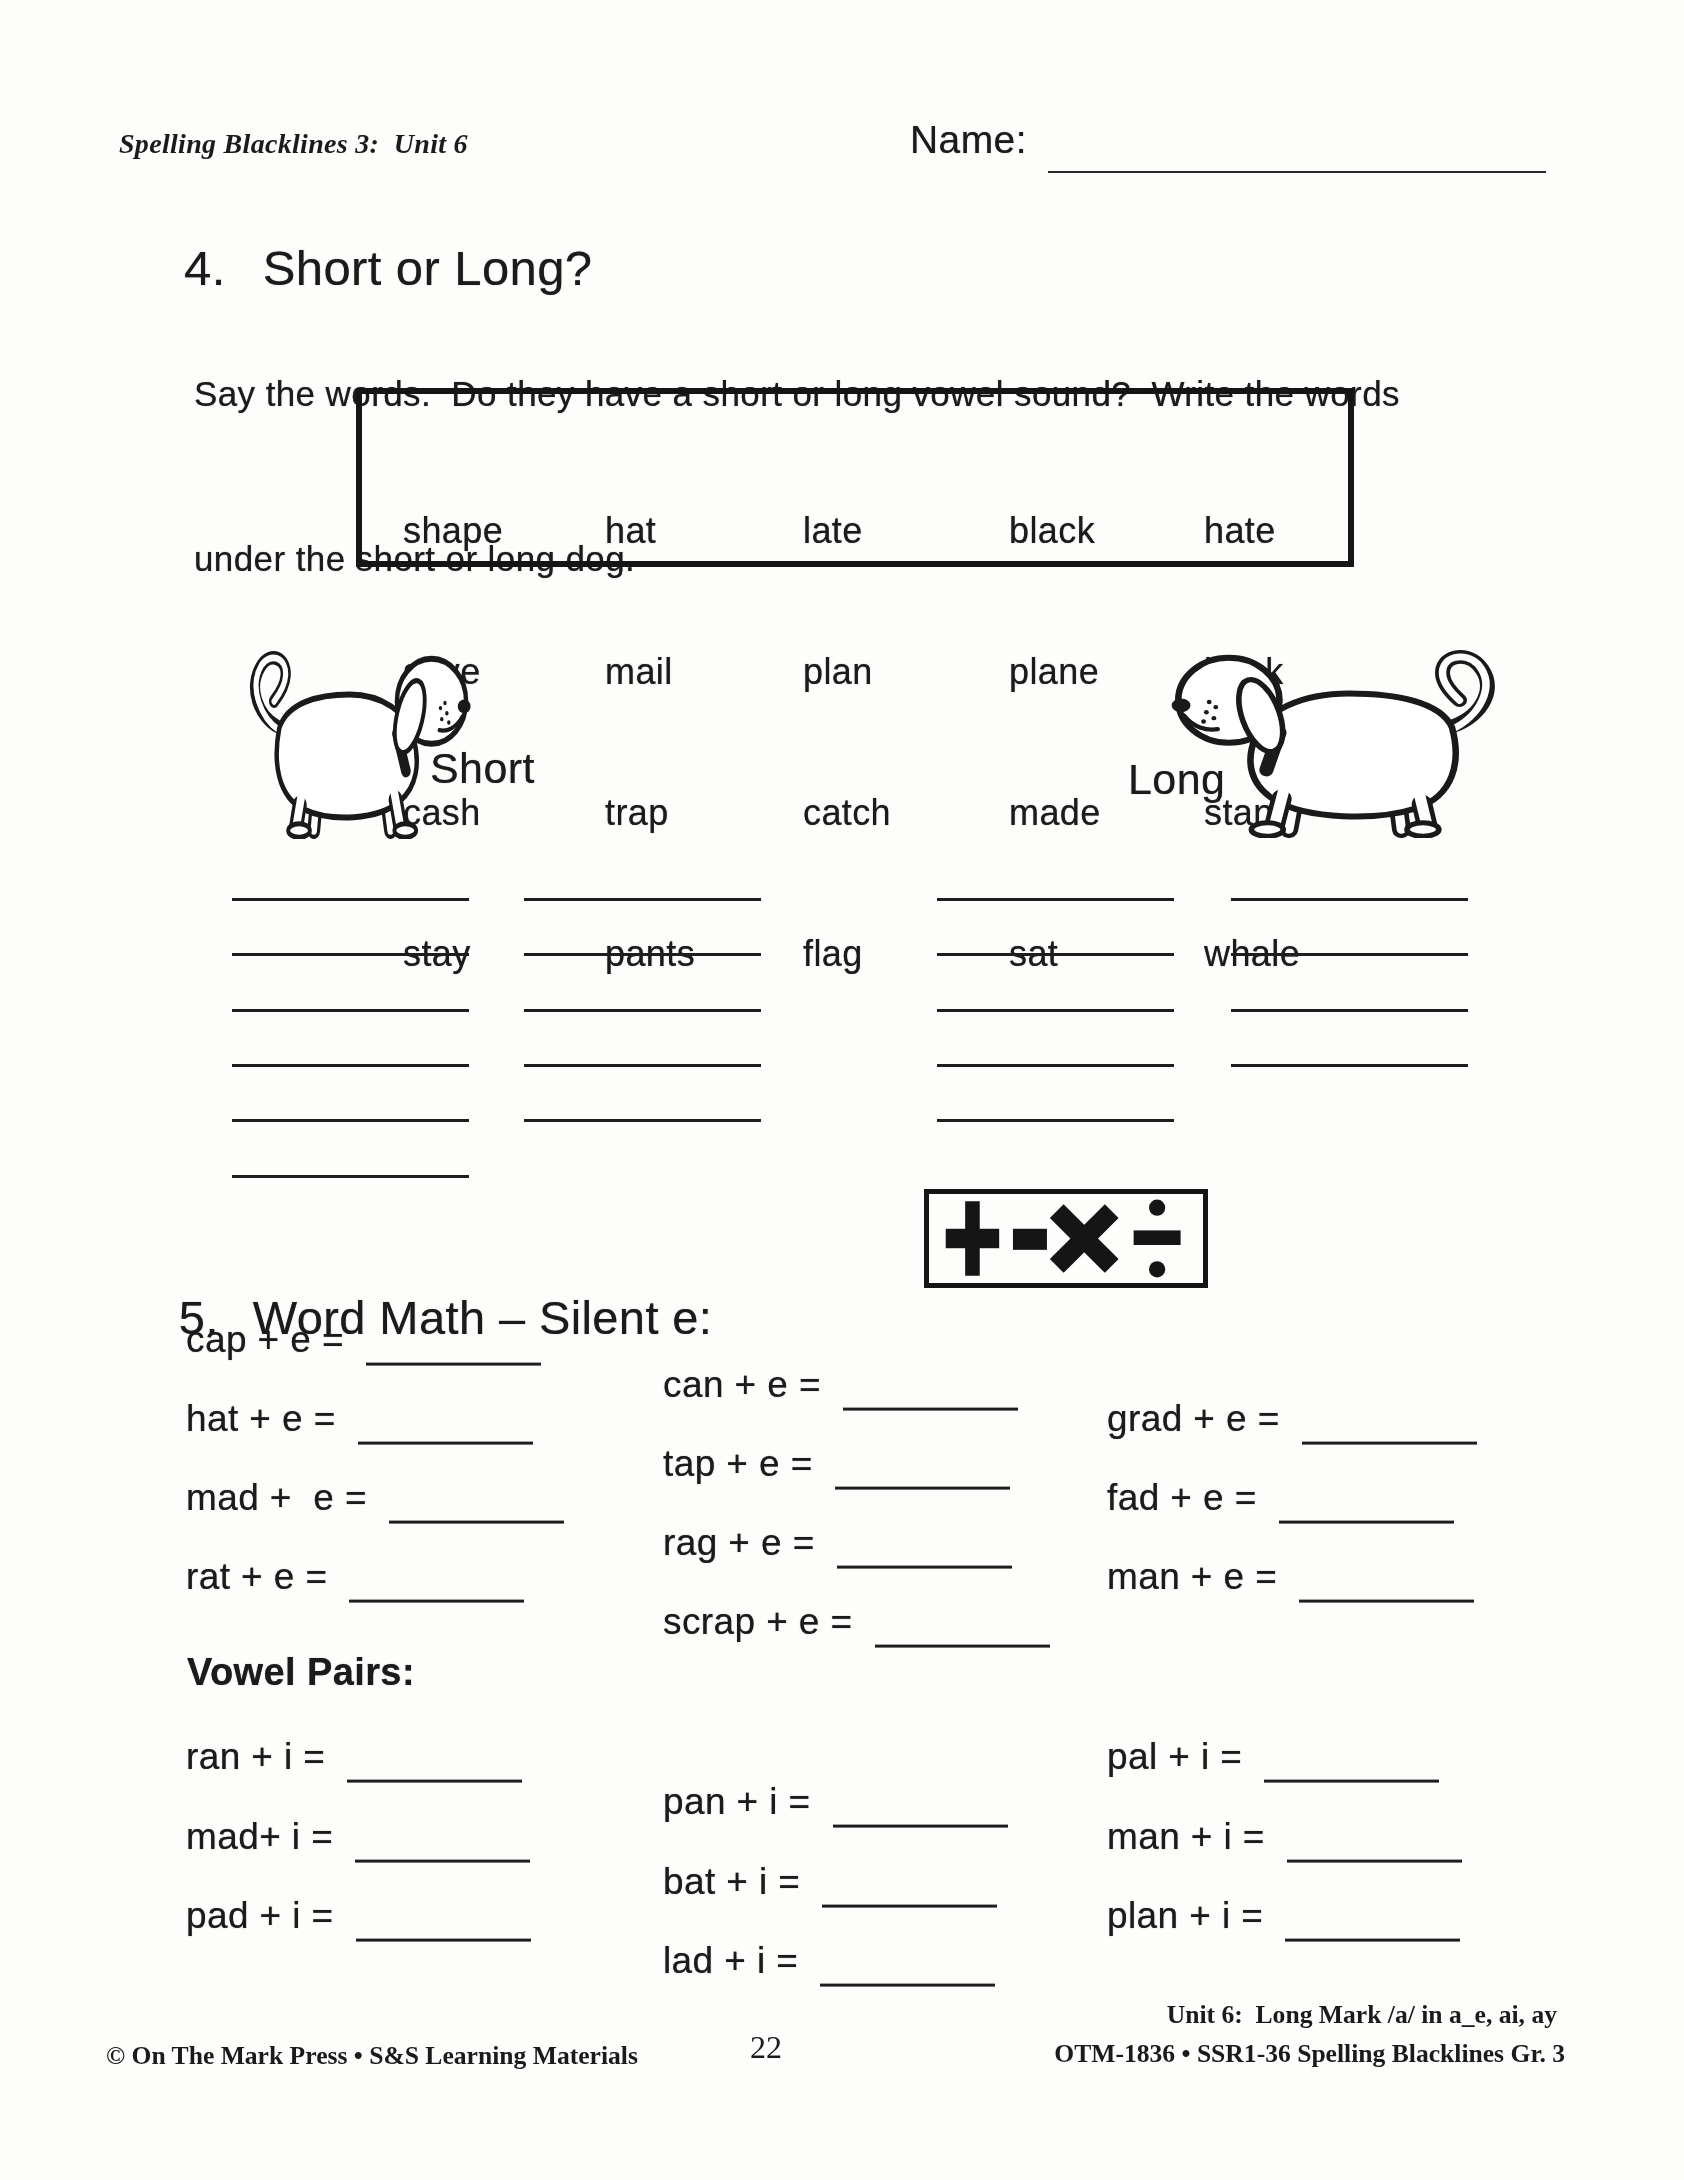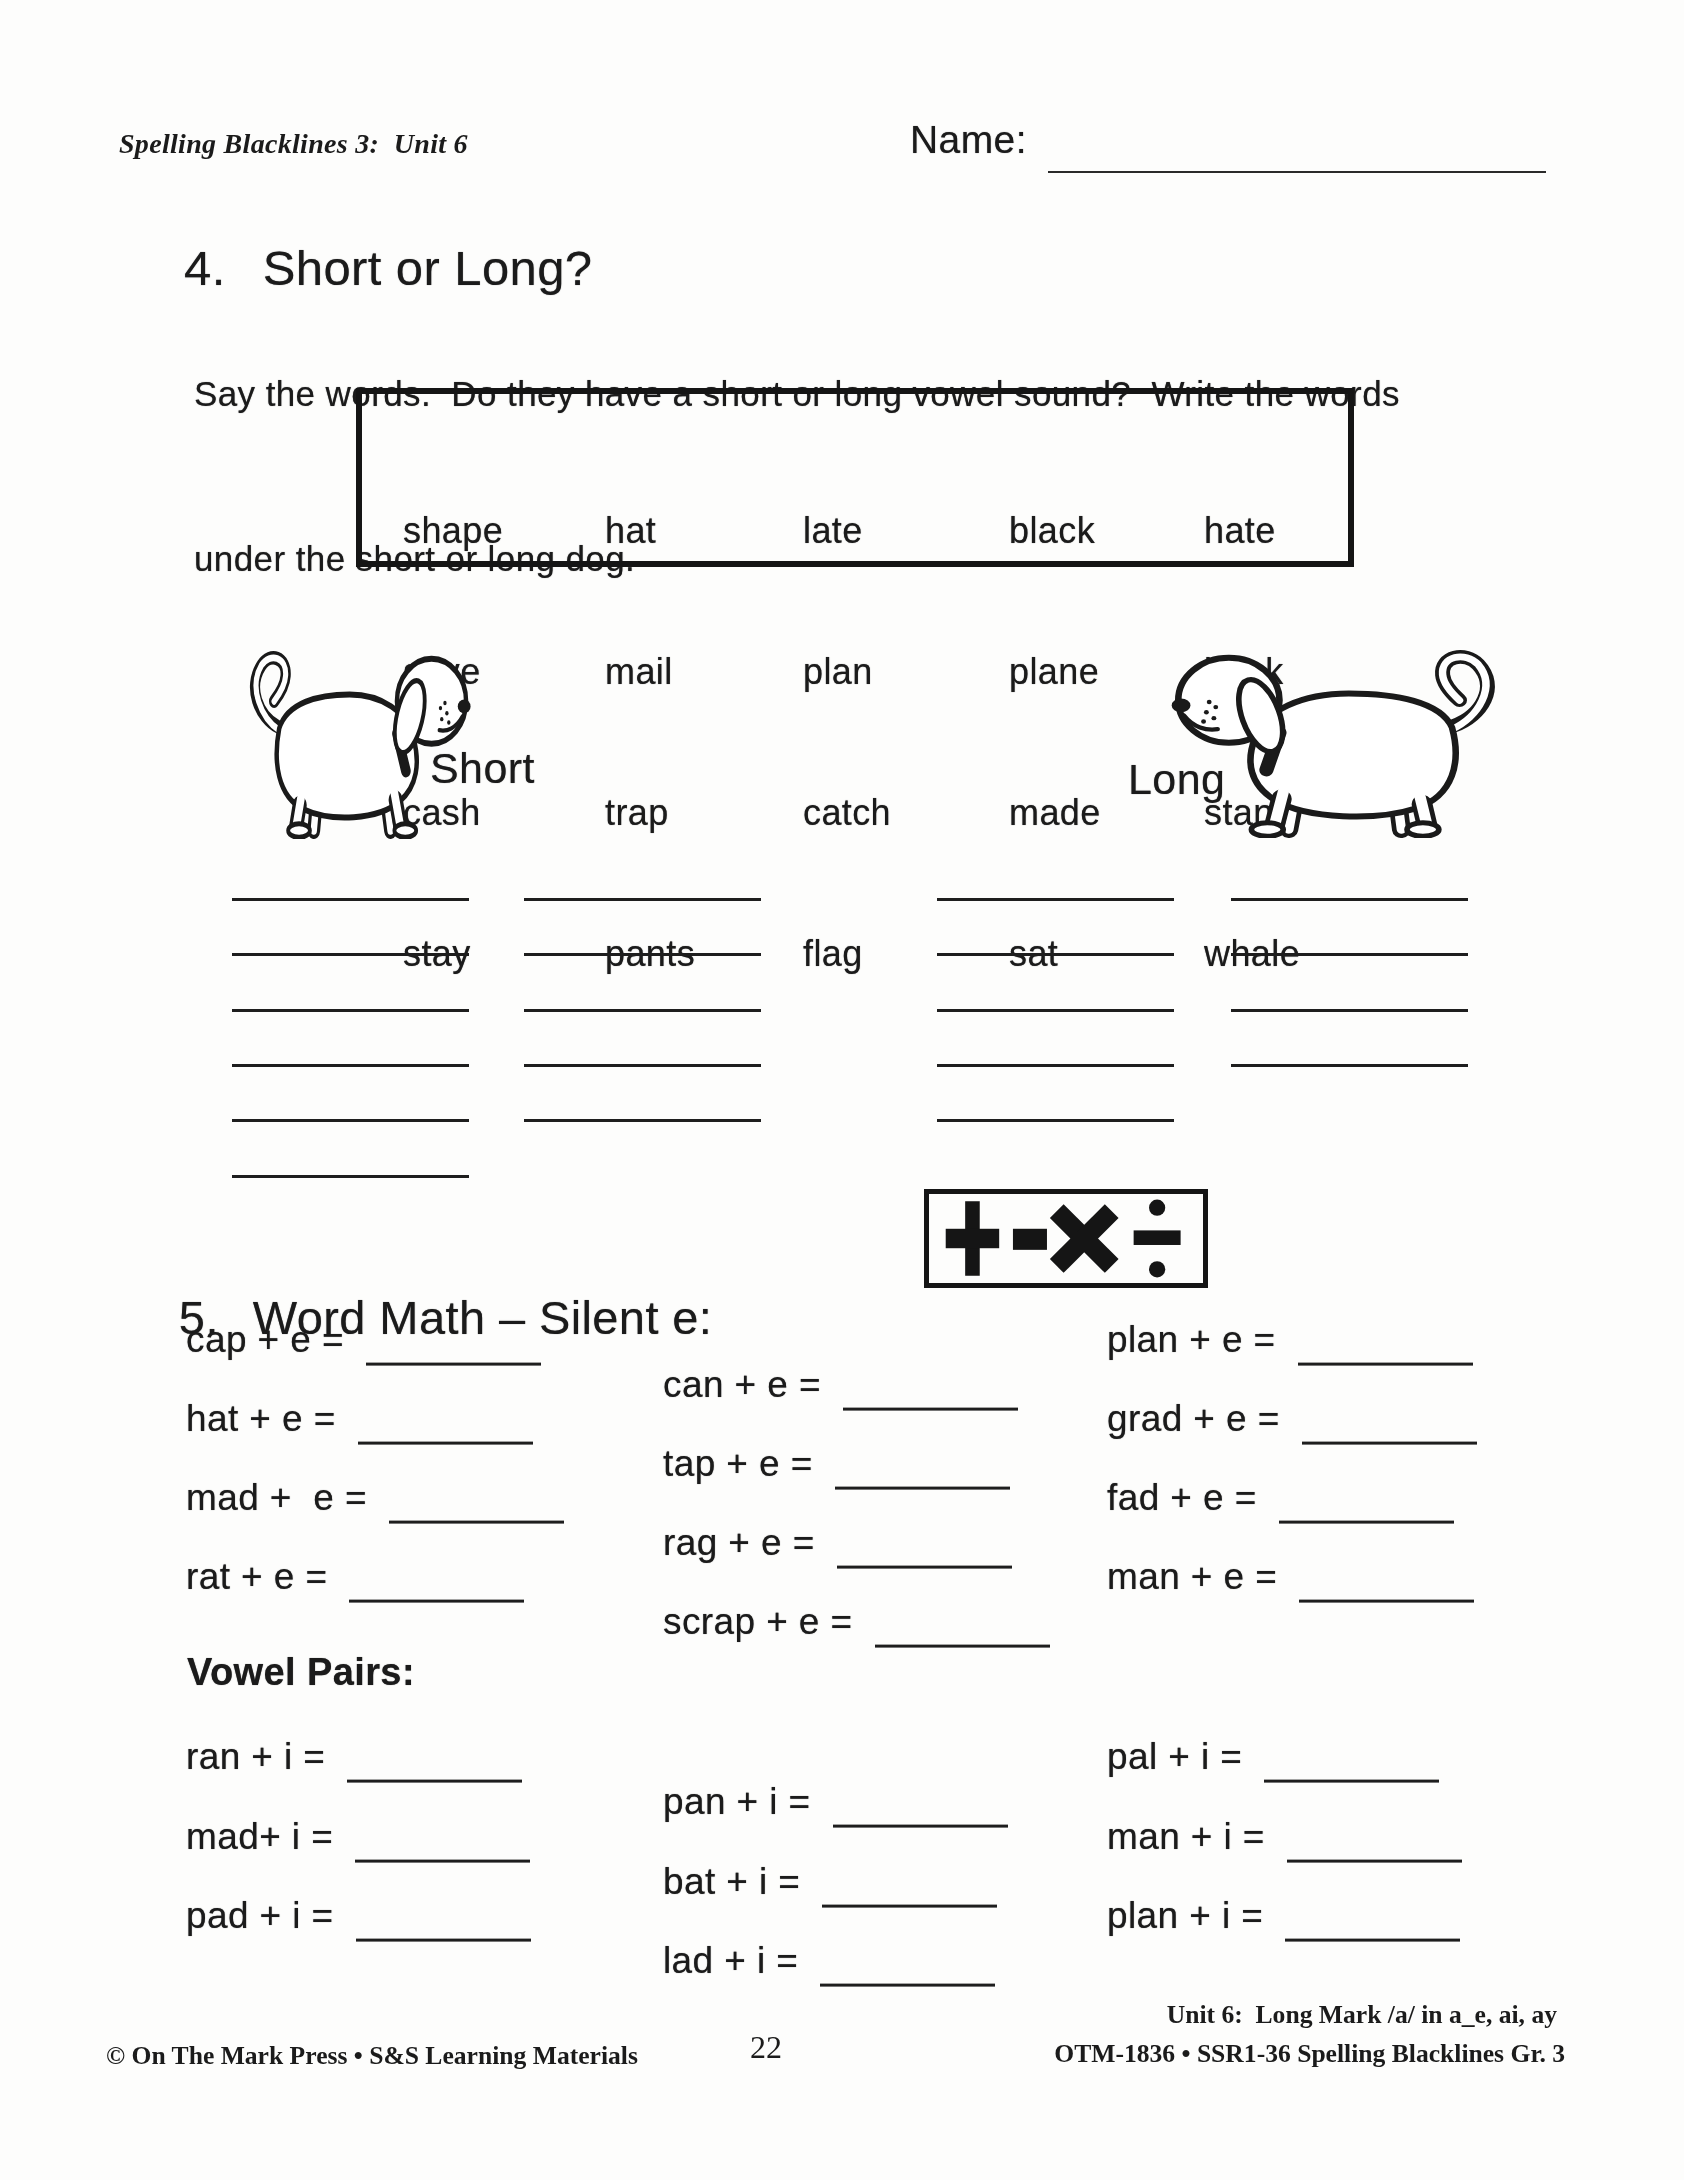--- a/index.html
+++ b/index.html
@@ -185,21 +185,20 @@
     </svg>
   </div>
 
   <div class="abs title5 sans">
     <span class="qnum">5.</span><span>Word Math – Silent e:</span>
   </div>
 
   <div class="prob-row" style="top:1319px">
     <div class="prob-cell pc-0 sans"><span>cap + e =</span><span class="ansline"></span></div>
     <div class="prob-cell pc-1 sans"><span>can + e =</span><span class="ansline"></span></div>
-    <div class="prob-cell pc-2 sans"><span>plan + e =</span><span class="ansline"></span></div>
   </div>
   <div class="prob-row" style="top:1398px">
     <div class="prob-cell pc-0 sans"><span>hat + e =</span><span class="ansline"></span></div>
     <div class="prob-cell pc-1 sans"><span>tap + e =</span><span class="ansline"></span></div>
     <div class="prob-cell pc-2 sans"><span>grad + e =</span><span class="ansline"></span></div>
   </div>
   <div class="prob-row" style="top:1477px">
     <div class="prob-cell pc-0 sans"><span>mad +  e =</span><span class="ansline"></span></div>
     <div class="prob-cell pc-1 sans"><span>rag + e =</span><span class="ansline"></span></div>
     <div class="prob-cell pc-2 sans"><span>fad + e =</span><span class="ansline"></span></div>

